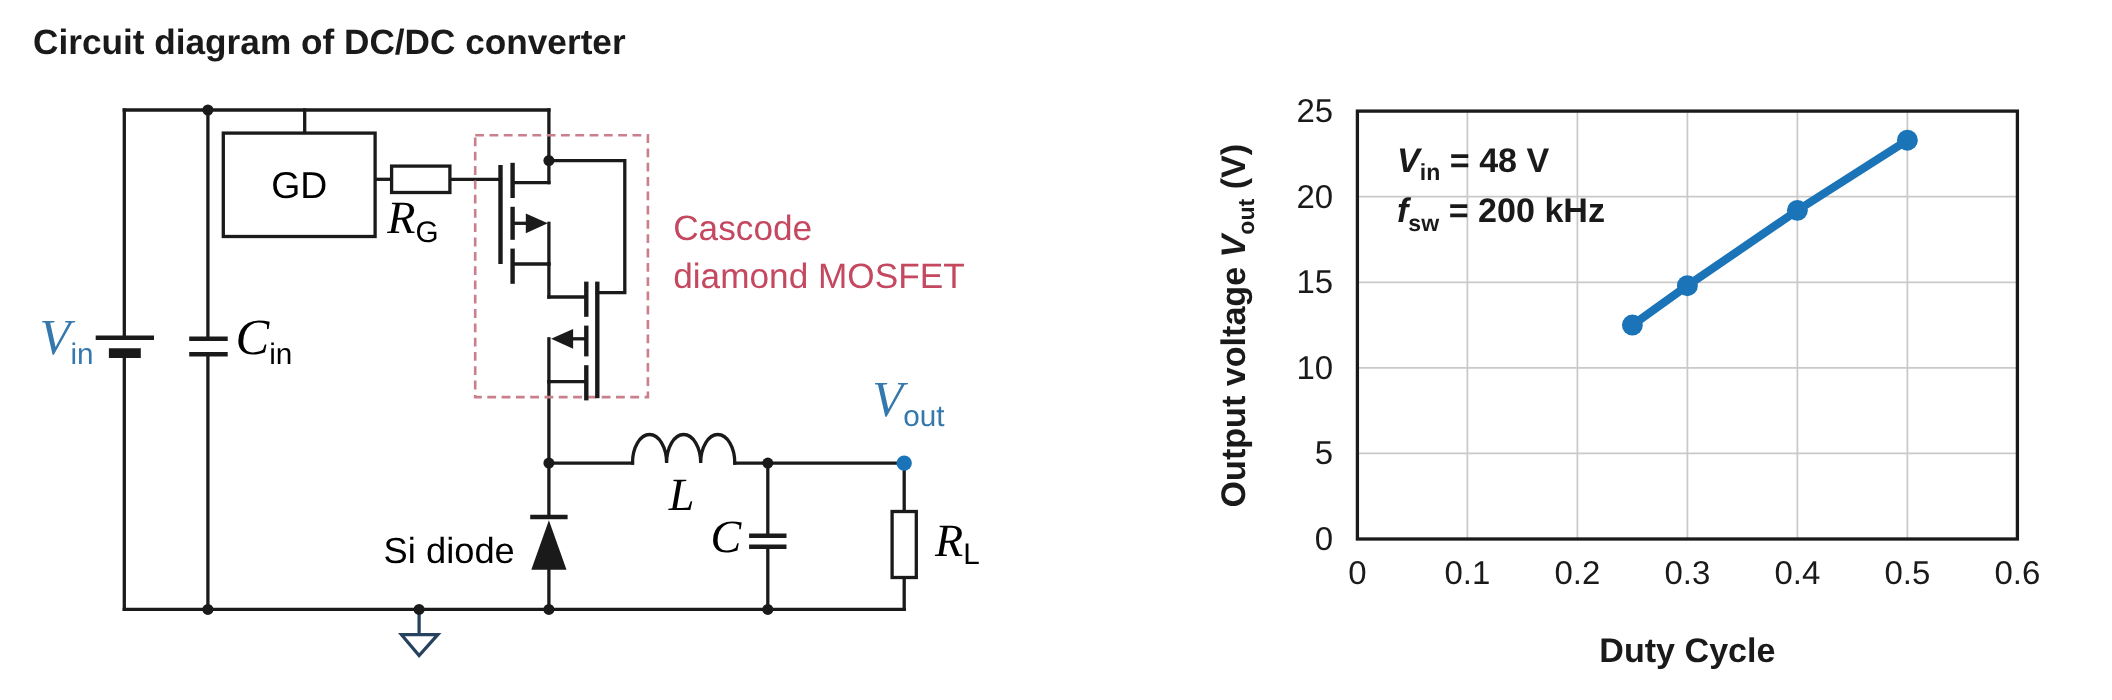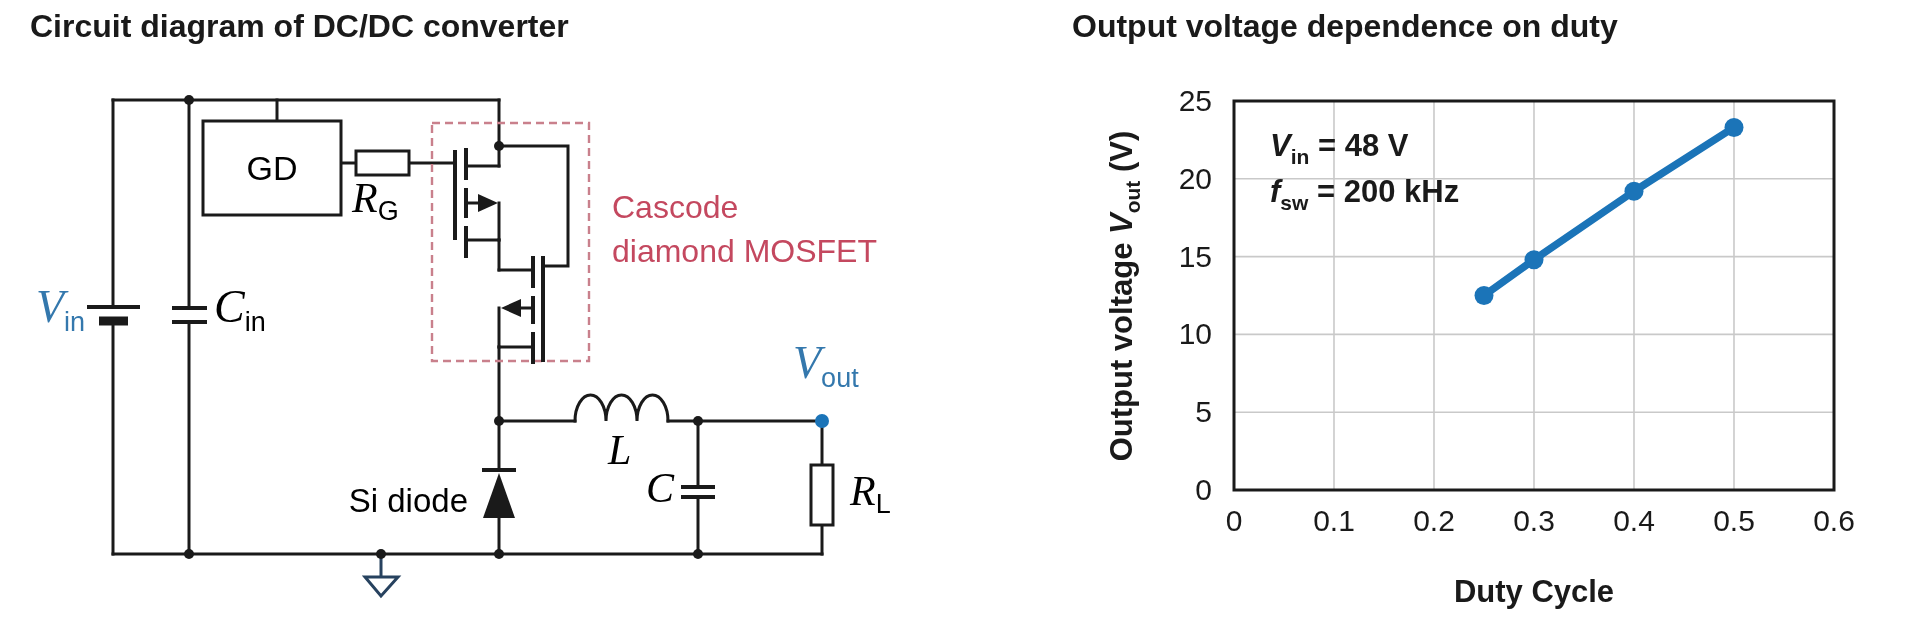--- a/index.html
+++ b/index.html
@@ -1,18 +1,18 @@
 <!DOCTYPE html>
 <html><head>
 <meta charset="utf-8">
 <style>
   html,body{margin:0;padding:0;background:#ffffff;}
   .canvas{position:relative;width:1920px;height:636px;background:#ffffff;overflow:hidden;
           font-family:"Liberation Sans",sans-serif;color:#1a1a1a;}
-  .title{position:absolute;top:8px;font-size:32px;font-weight:bold;letter-spacing:0px;white-space:nowrap;}
+  .title{position:absolute;top:20px;font-size:32px;font-weight:bold;letter-spacing:0px;white-space:nowrap;}
   .title.left{left:30px;}
   .title.right{left:1072px;}
   svg{position:absolute;top:0;left:0;}
   
   .wire{stroke:#1a1a1a;stroke-width:3;fill:none;stroke-linecap:square;}
   .wire-thick{stroke:#1a1a1a;stroke-width:4;fill:none;stroke-linecap:butt;}
   .bar{stroke:#1a1a1a;stroke-width:4;fill:none;}
   .plate-thick{stroke:#1a1a1a;stroke-width:9;fill:none;}
   .comp-box{fill:#ffffff;stroke:#1a1a1a;stroke-width:3;}
   .node{fill:#1a1a1a;}
@@ -30,21 +30,20 @@
   .anno{font-family:"Liberation Sans",sans-serif;font-size:31px;font-weight:bold;fill:#1a1a1a;}
   .anno-sym{font-style:italic;}
   .anno-sub{font-size:21px;font-weight:bold;}
 </style>
 </head>
 <body>
 
 <div class="canvas">
 
   <div class="title left">Circuit diagram of DC/DC converter</div>
-  <div class="title right">Output voltage dependence on duty</div>
 
   <svg id="circuit-svg" width="960" height="636" viewBox="0 0 960 636">
 
     <g>
       <path class="wire" d="M113,100 H499"></path>
       <path class="wire" d="M113,100 V307"></path>
       <path class="wire" d="M113,321 V554"></path>
       <path class="wire" d="M113,554 H822"></path>
       <path class="wire" d="M189,100 V308"></path>
       <path class="wire" d="M189,322 V554"></path>

